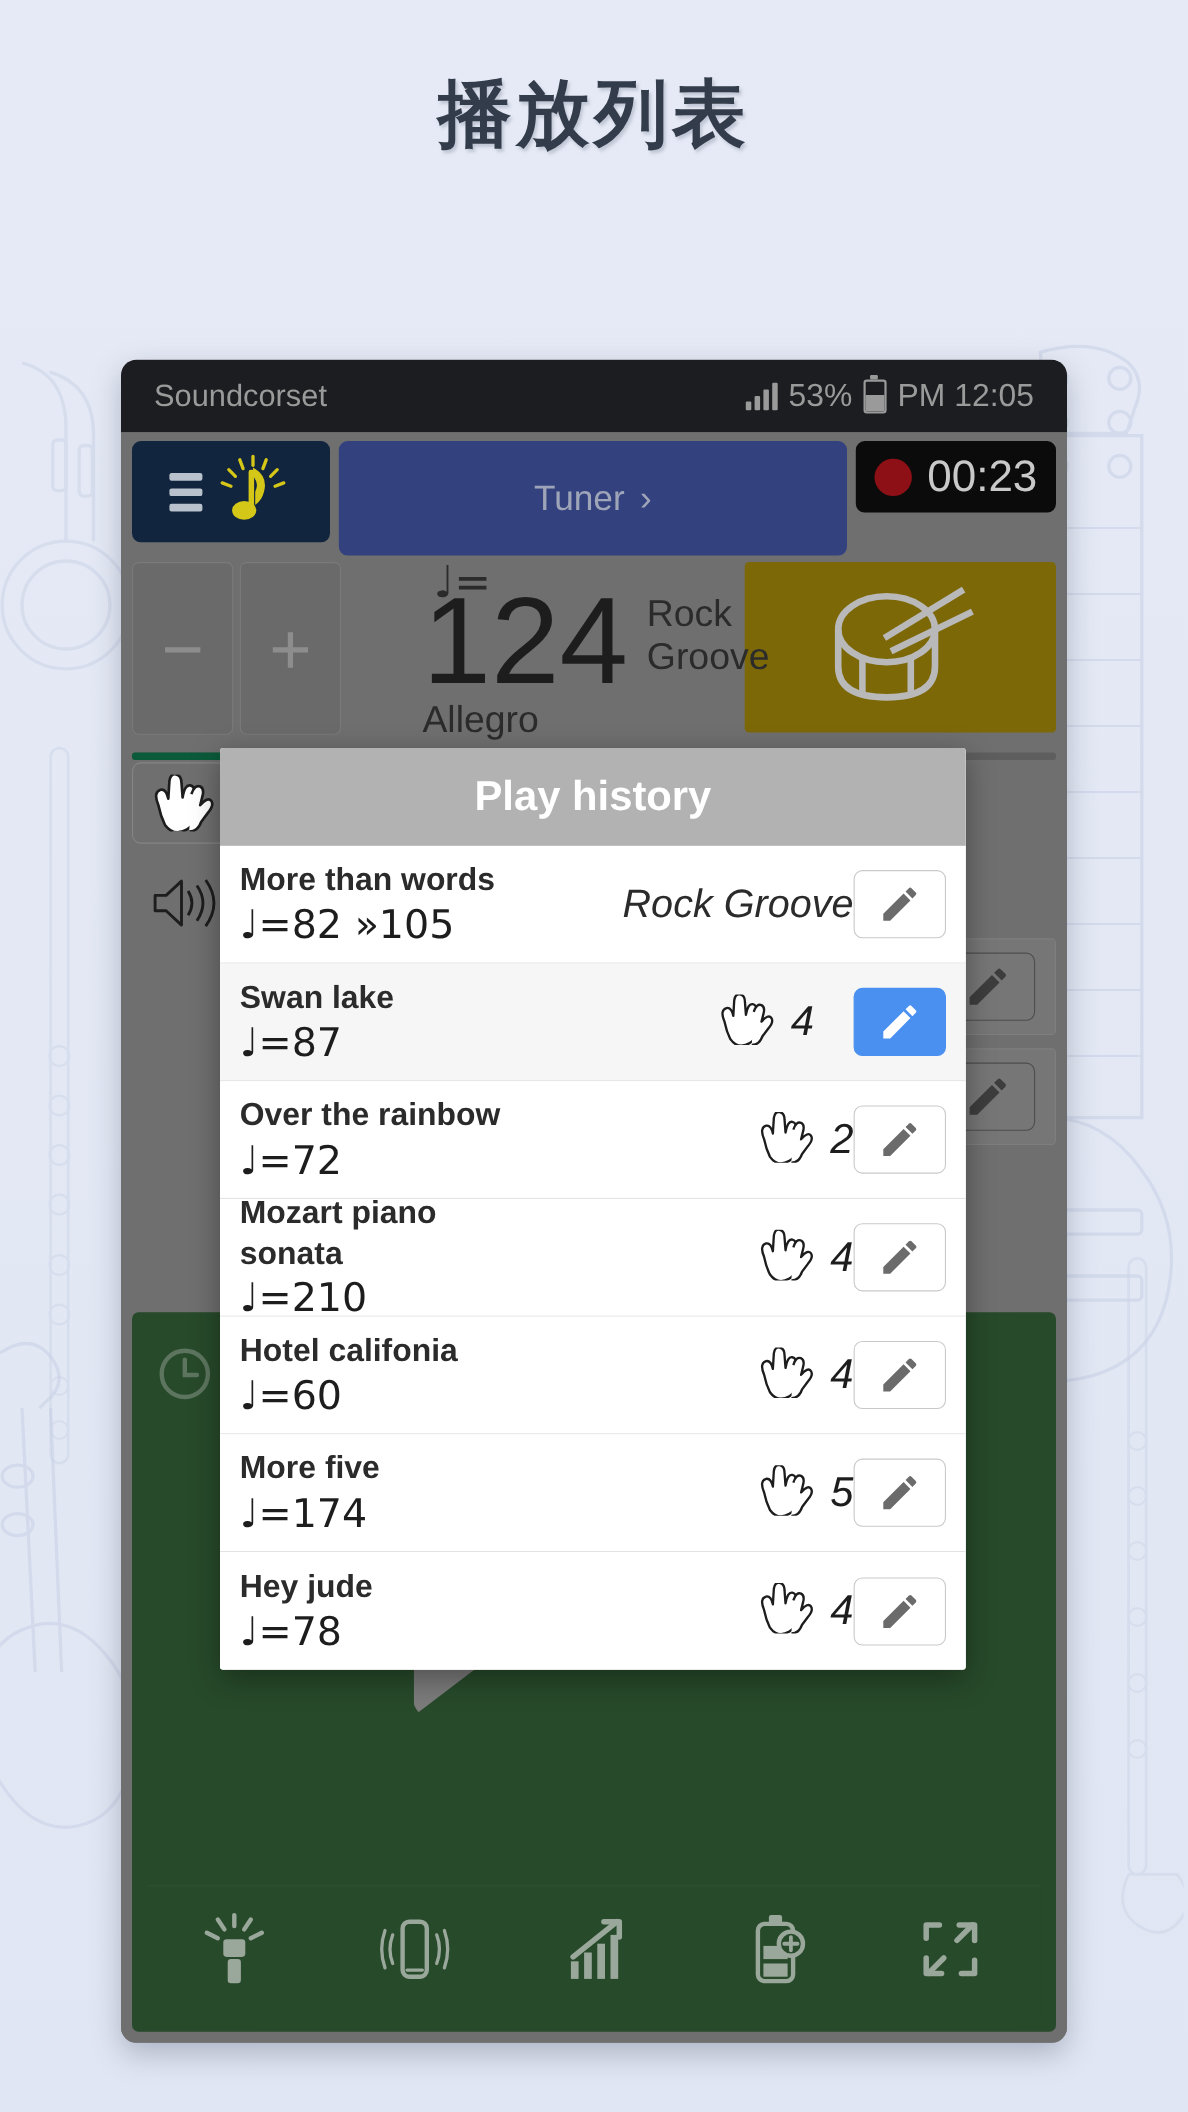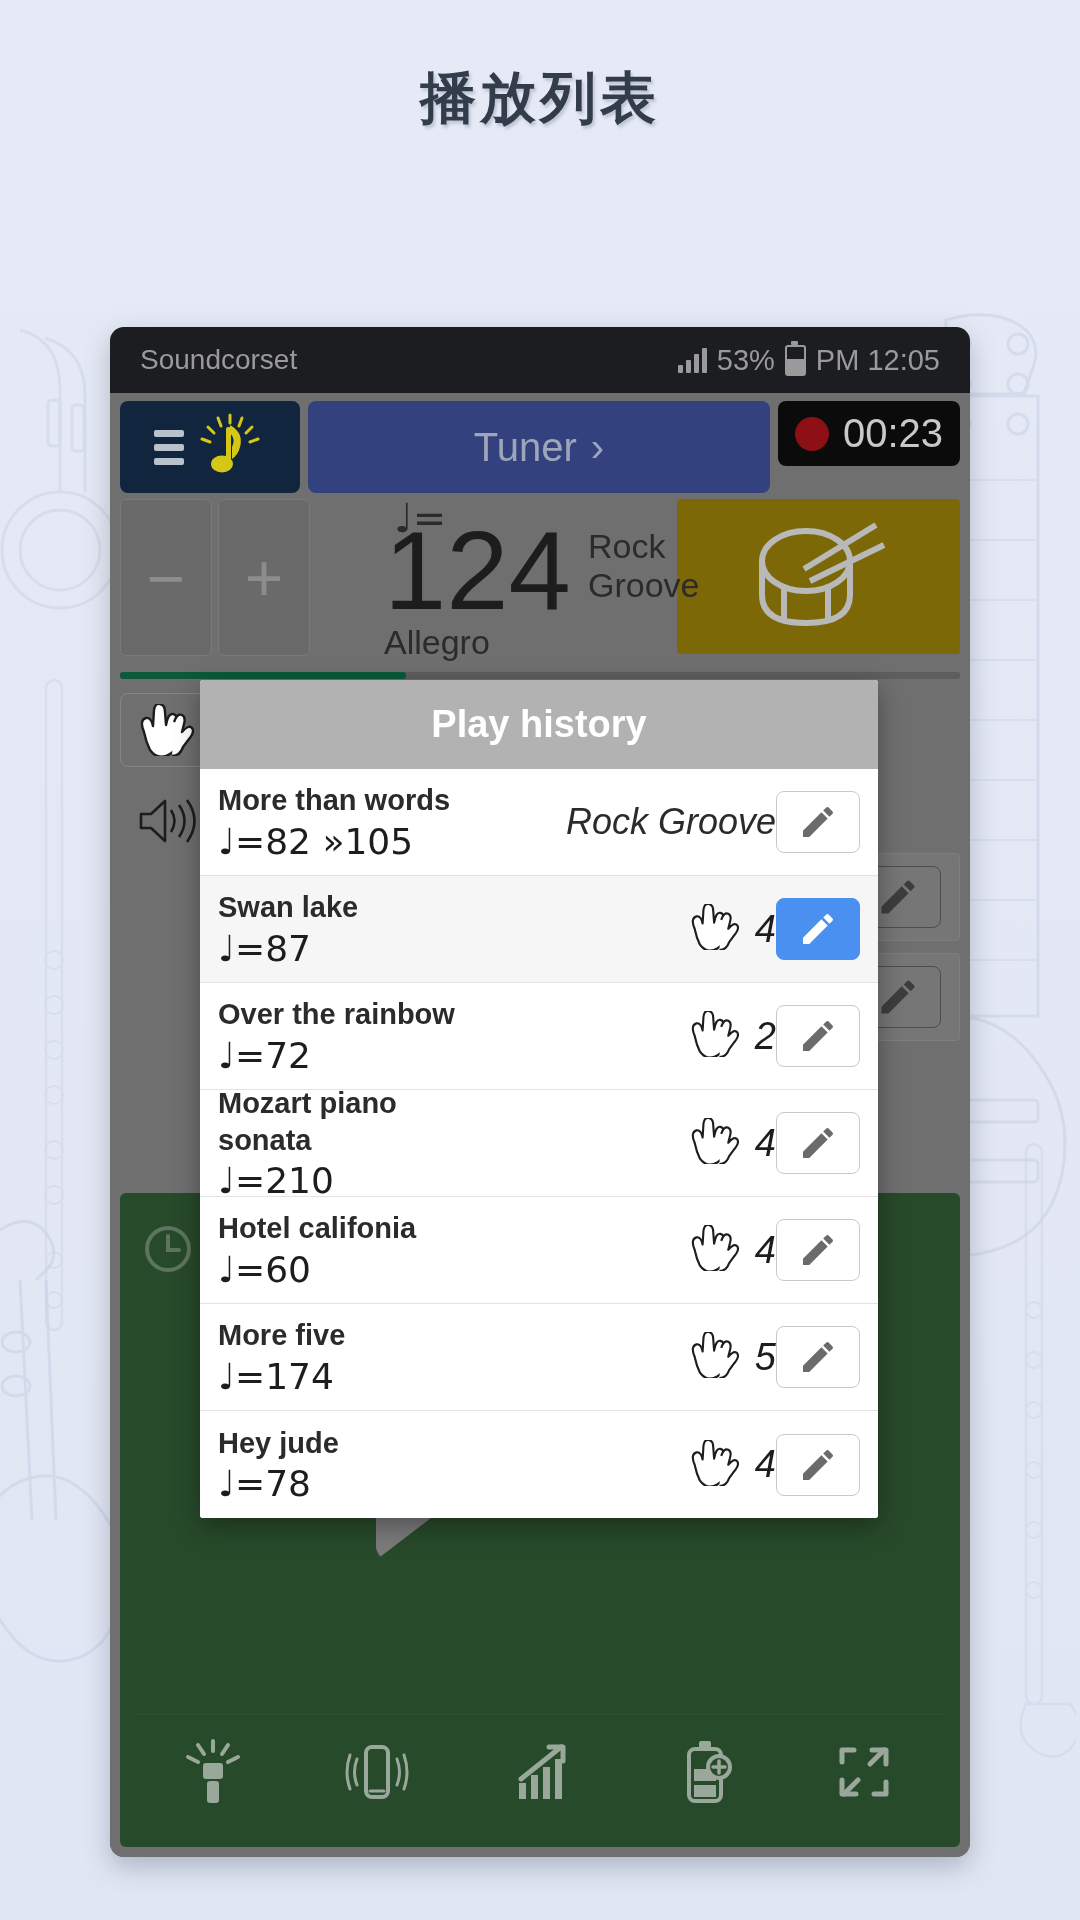--- a/index.html
+++ b/index.html
@@ -11,21 +11,21 @@
   
   .bg-wrap{position:absolute;inset:0;overflow:hidden;}
   .bg-grad{position:absolute;inset:0;
     background:linear-gradient(180deg,#e6eaf6 0%,#e3e8f4 45%,#e0e6f3 100%);}
   .wm{position:absolute;opacity:.5;}
   .wm svg{display:block;}
 
   
   .page-title{
     position:absolute;left:0;right:0;top:70px;text-align:center;
-    font-size:56px;line-height:1;font-weight:700;color:#333c4a;
+    font-size:67px;line-height:1;font-weight:700;color:#333c4a;
     letter-spacing:4px;
     text-shadow:2px 3px 3px rgba(120,130,150,.35);
     font-family:"DejaVu Sans","Liberation Sans",sans-serif;
   }
 
   
   .phone{
     position:absolute;left:110px;top:327px;width:860px;height:1530px;
     background:#6f6f6f;border-radius:14px;
     box-shadow:0 10px 26px rgba(80,90,110,.35);
@@ -52,23 +52,23 @@
   .app{position:relative;height:calc(100% - 66px);background:#6f6f6f;}
 
   .toprow{display:flex;gap:8px;padding:8px 10px 0 10px;}
   .btn-menu{
     width:180px;height:92px;background:#12253e;border-radius:8px;
     display:flex;align-items:center;justify-content:center;gap:10px;
   }
   .hamb{display:flex;flex-direction:column;gap:7px;}
   .hamb i{display:block;width:30px;height:7px;background:#b9c2cc;border-radius:2px;}
   .btn-tuner{
-    flex:1;height:92px;background:#33427e;border-radius:8px;
+    flex:1;height:104px;background:#33427e;border-radius:8px;
     display:flex;align-items:center;justify-content:center;
-    color:#9fa5b8;font-size:40px;gap:14px;
+    color:#9fa5b8;font-size:32px;gap:14px;
   }
   .btn-rec{
     width:182px;height:65px;background:#0b0b0b;border-radius:8px;
     display:flex;align-items:center;justify-content:center;gap:14px;
     color:#c9c9c9;font-size:40px;
   }
   .recdot{width:34px;height:34px;border-radius:50%;background:#8c1016;}
 
   .temporow{display:flex;gap:6px;padding:6px 10px 0 10px;align-items:stretch;}
   .sq{width:90px;height:155px;background:#6a6a6a;border-radius:6px;
@@ -122,21 +122,21 @@
     overflow:hidden;
   }
   .dlg-head{
     height:89px;background:#b2b2b2;display:flex;align-items:center;justify-content:center;
     color:#fff;font-size:38px;font-weight:700;
   }
   .row{
     display:flex;align-items:center;height:107px;
     border-bottom:1px solid #e3e3e3;background:#fff;padding:0 18px;box-sizing:border-box;
   }
-  .row.alt{background:#f6f6f6;}
+  .row.alt{background:#f6f6f6;gap:36px;}
   .row:last-child{border-bottom:none;}
   .r-left{width:266px;}
   .r-title{font-size:29px;color:#2b2b2b;line-height:1.25;font-weight:bold;}
   .r-bpm{font-size:36px;color:#1d1d1d;display:flex;align-items:center;gap:2px;margin-top:2px;}
   .r-mid{flex:1;display:flex;align-items:center;justify-content:flex-end;gap:12px;font-style:italic;}
   .r-groove{font-size:36px;color:#2b2b2b;}
   .r-beat{font-size:38px;color:#1d1d1d;}
   .penbtn{
     width:82px;height:60px;border:1px solid #c9c9c9;border-radius:8px;background:#fff;
     display:flex;align-items:center;justify-content:center;flex:none;

